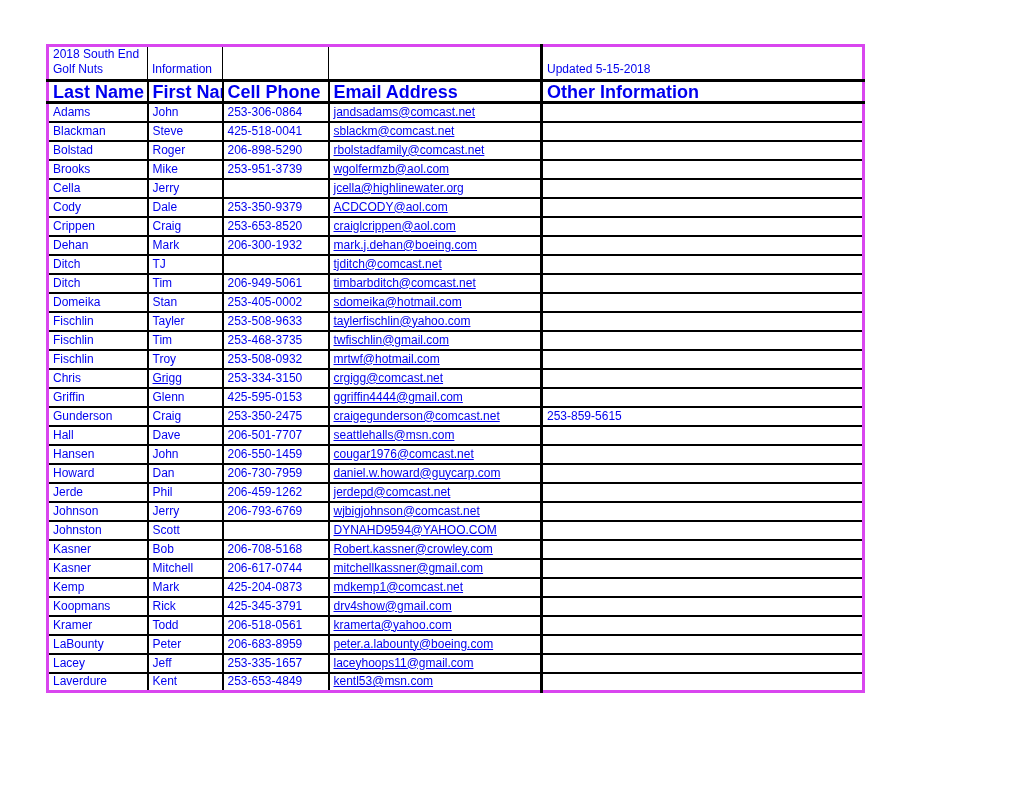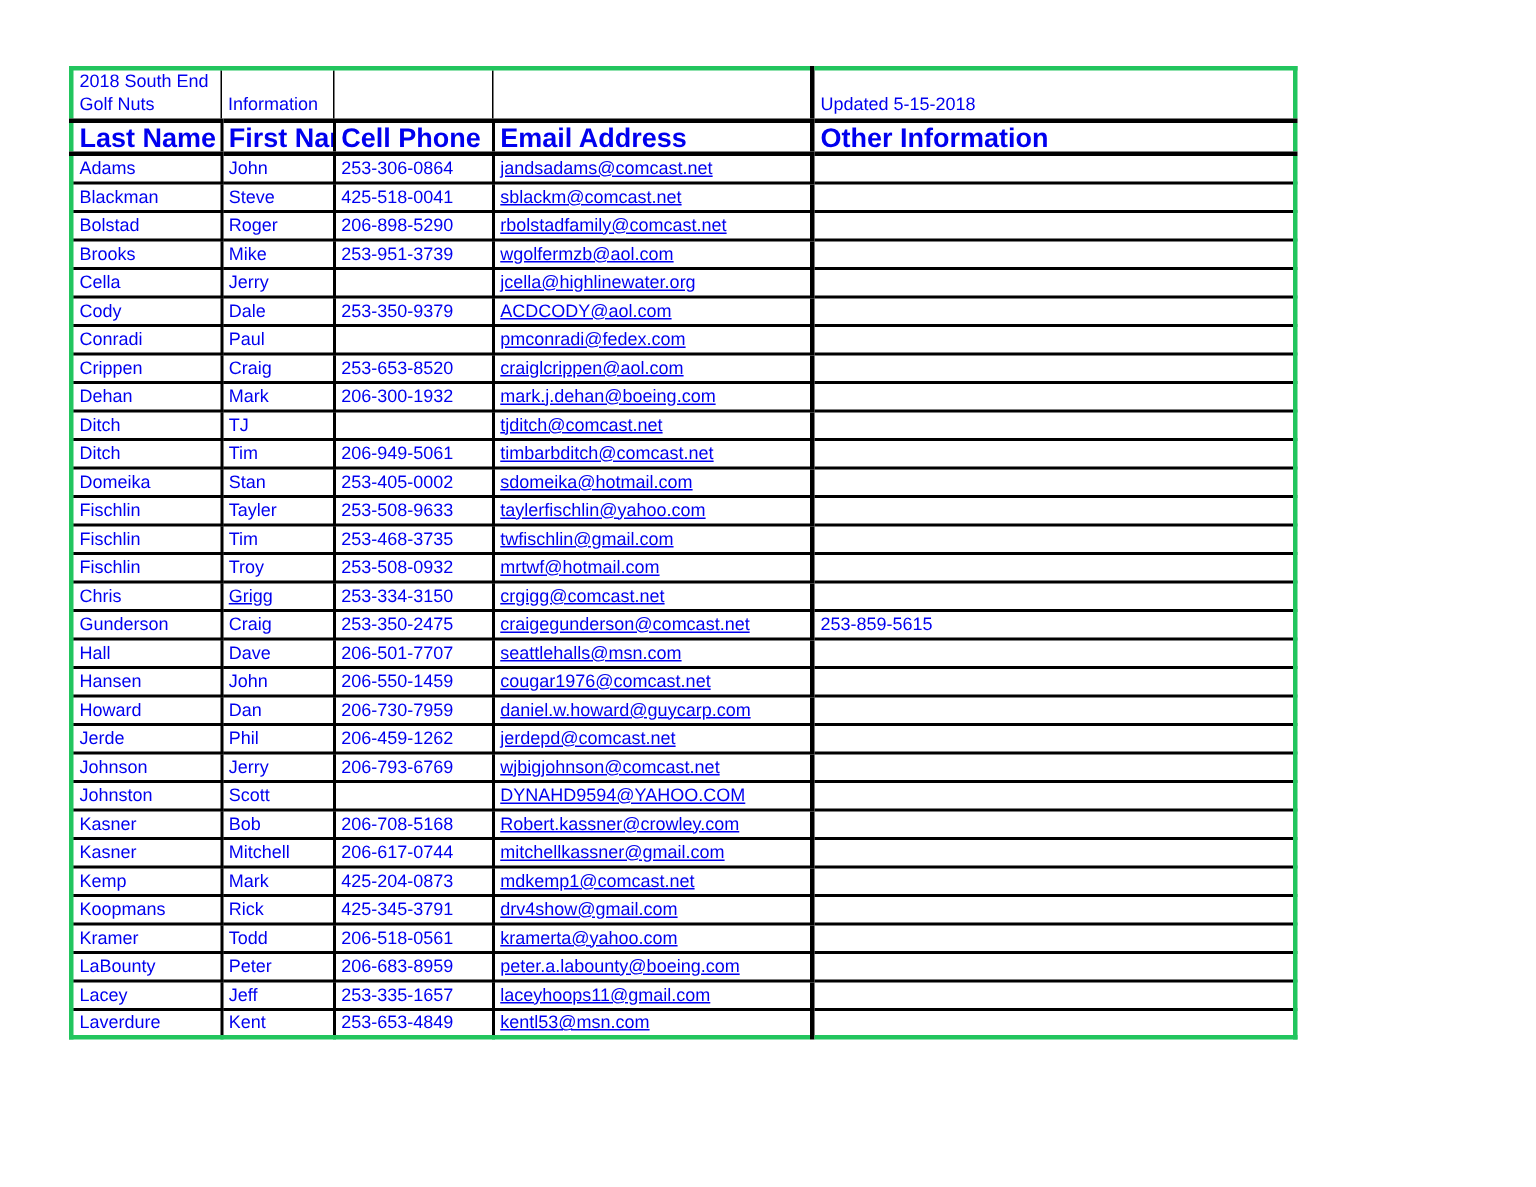--- a/index.html
+++ b/index.html
@@ -12,21 +12,21 @@
   }
   .sheet {
     position: absolute;
     left: 46px;
     top: 44px;
   }
   table.golf {
     border-collapse: collapse;
     table-layout: fixed;
     width: 816px;
-    border: 3px solid #22c55e;
+    border: 3px solid #d946ef;
   }
   table.golf td {
     border: 2px solid #000000;
     vertical-align: bottom;
     padding: 0 2px 2px 4px;
     color: #0000ee;
     font-size: 12px;
     line-height: 14px;
     overflow: hidden;
     white-space: nowrap;
@@ -129,27 +129,20 @@
   </tr>
 
   <tr class="data-row">
     <td><span class="last">Cody</span></td>
     <td><span class="first">Dale</span></td>
     <td><span class="phone">253-350-9379</span></td>
     <td><a class="email">ACDCODY@aol.com</a></td>
     <td><span class="other"></span></td>
   </tr>
 
-  <tr class="data-row">
-    <td><span class="last">Conradi</span></td>
-    <td><span class="first">Paul</span></td>
-    <td><span class="phone"></span></td>
-    <td><a class="email">pmconradi@fedex.com</a></td>
-    <td><span class="other"></span></td>
-  </tr>
 
   <tr class="data-row">
     <td><span class="last">Crippen</span></td>
     <td><span class="first">Craig</span></td>
     <td><span class="phone">253-653-8520</span></td>
     <td><a class="email">craiglcrippen@aol.com</a></td>
     <td><span class="other"></span></td>
   </tr>
 
   <tr class="data-row">
@@ -209,20 +202,27 @@
   </tr>
 
   <tr class="data-row">
     <td><span class="last">Chris</span></td>
     <td><span class="first u">Grigg</span></td>
     <td><span class="phone">253-334-3150</span></td>
     <td><a class="email">crgigg@comcast.net</a></td>
     <td><span class="other"></span></td>
   </tr>
 
+  <tr class="data-row">
+    <td><span class="last">Griffin</span></td>
+    <td><span class="first">Glenn</span></td>
+    <td><span class="phone">425-595-0153</span></td>
+    <td><a class="email">ggriffin4444@gmail.com</a></td>
+    <td><span class="other"></span></td>
+  </tr>
 
   <tr class="data-row">
     <td><span class="last">Gunderson</span></td>
     <td><span class="first">Craig</span></td>
     <td><span class="phone">253-350-2475</span></td>
     <td><a class="email">craigegunderson@comcast.net</a></td>
     <td><span class="other">253-859-5615</span></td>
   </tr>
 
   <tr class="data-row">

